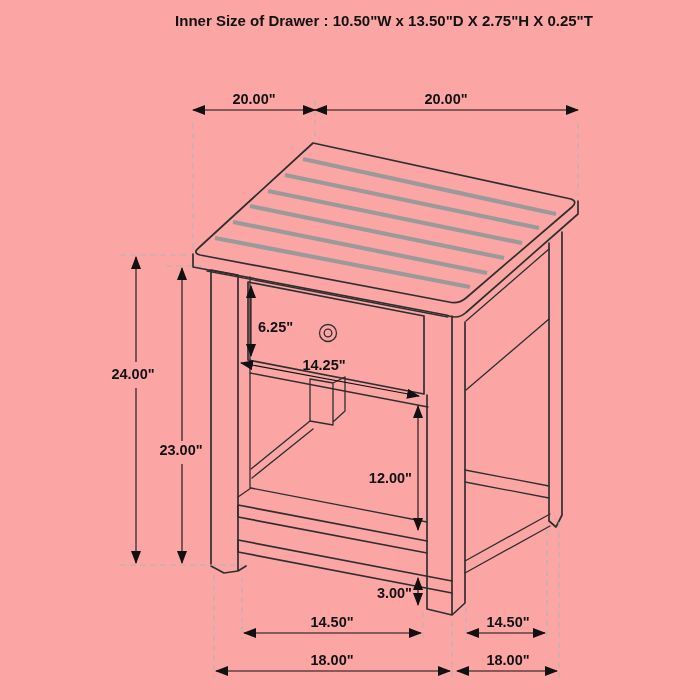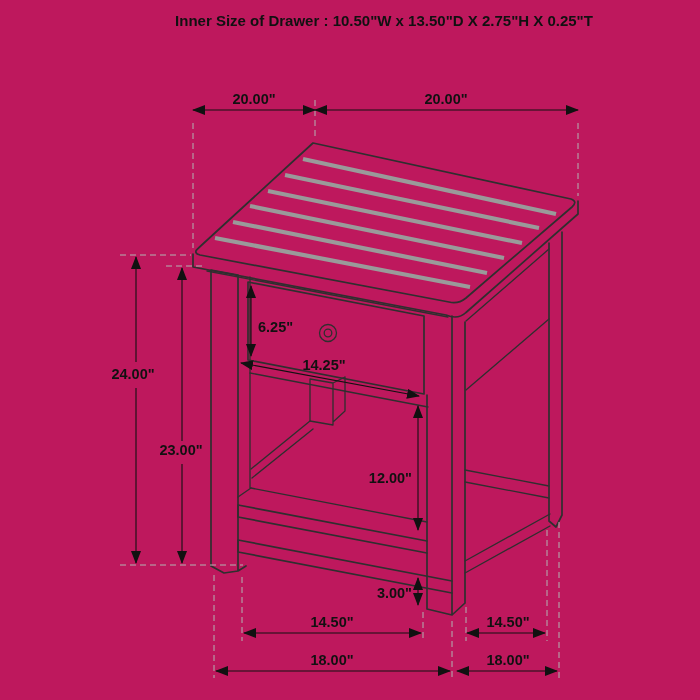--- a/index.html
+++ b/index.html
@@ -1,16 +1,16 @@
 <!DOCTYPE html>
 <html><head>
 <meta charset="utf-8">
 <style>
   html,body{margin:0;padding:0;background:#fff;}
-  .stage{width:700px;height:700px;background:#be185d;position:relative;font-family:"Liberation Sans",sans-serif;}
+  .stage{width:700px;height:700px;background:#fca5a5;position:relative;font-family:"Liberation Sans",sans-serif;}
   svg{display:block;}
   text{font-family:"Liberation Sans",sans-serif;font-weight:bold;fill:#111111;}
   .title-text{font-size:15px;}
   .dim-text{font-size:14.5px;}
   .struct{stroke:#2f2f2f;fill:none;stroke-width:1.7;stroke-linejoin:round;stroke-linecap:round;}
   .struct-thin{stroke:#2f2f2f;fill:none;stroke-width:1.3;stroke-linejoin:round;stroke-linecap:round;}
   .seam{stroke:#9a9a9a;stroke-width:4.2;fill:none;}
   .dimline{stroke:#111111;stroke-width:1.1;fill:none;}
   .dash{stroke:#b3b3b3;stroke-width:1;fill:none;stroke-dasharray:6 4;}
 </style>

